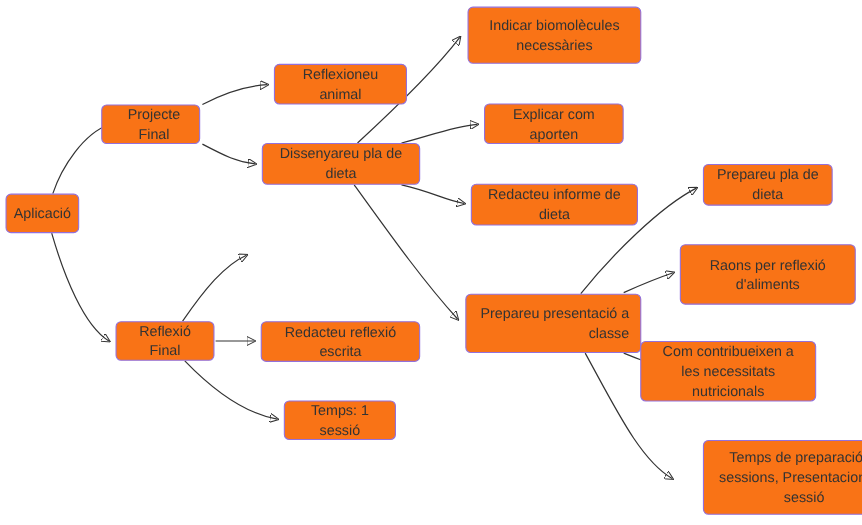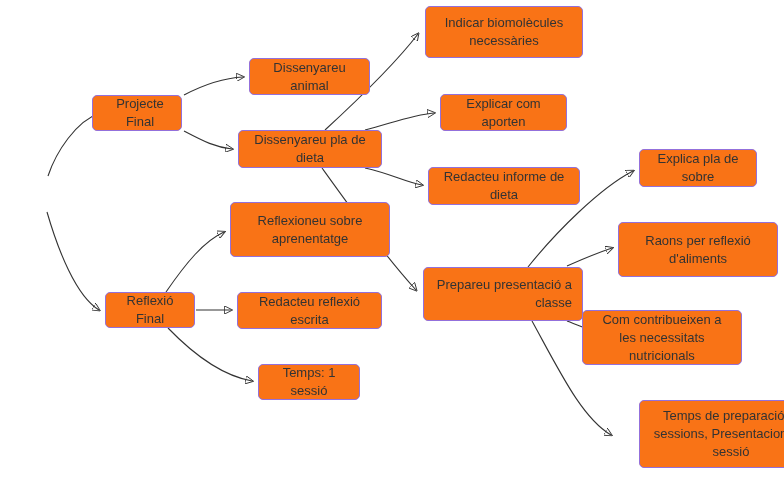--- a/index.html
+++ b/index.html
@@ -66,29 +66,29 @@
     <path marker-end="url(#arrow)" d="M322,168 C358,218 386,257 416,290"></path>
     <path marker-end="url(#arrow)" d="M166,292 C186,263 204,241 224,232"></path>
     <path marker-end="url(#arrow)" d="M196,310 L231,310"></path>
     <path marker-end="url(#arrow)" d="M168,328 C196,357 224,376 252,381"></path>
     <path marker-end="url(#arrow)" d="M528,267 C556,232 600,188 633,171"></path>
     <path marker-end="url(#arrow)" d="M567,266 C585,258 600,252 612,248"></path>
     <path marker-end="url(#arrow)" d="M567,321 C585,328 600,334 611,338"></path>
     <path marker-end="url(#arrow)" d="M532,321 C560,372 582,418 611,435"></path>
   </svg>
 
+  <div class="node n-aplicacio">Aplicació</div>
   <div class="node n-projecte-final">Projecte Final</div>
   <div class="node n-reflexio-final">Reflexió Final</div>
-  <div class="node n-seleccioneu-animal">Dissenyareu animal</div>
+  <div class="node n-seleccioneu-animal">Reflexioneu animal</div>
   <div class="node n-dissenyareu-pla">Dissenyareu pla de dieta</div>
-  <div class="node n-reflexioneu-sobre">Reflexioneu sobre aprenentatge</div>
   <div class="node n-redacteu-reflexio">Redacteu reflexió escrita</div>
   <div class="node n-temps-1-sessio">Temps: 1 sessió</div>
   <div class="node n-indicar-biomolecules">Indicar biomolècules necessàries</div>
   <div class="node n-explicar-com-aporten">Explicar com aporten</div>
   <div class="node n-redacteu-informe">Redacteu informe de dieta</div>
   <div class="node n-prepareu-presentacio">Prepareu presentació a classe</div>
-  <div class="node n-explica-pla">Explica pla de sobre</div>
+  <div class="node n-explica-pla">Prepareu pla de dieta</div>
   <div class="node n-raons-seleccio">Raons per reflexió d'aliments</div>
   <div class="node n-com-contribueixen">Com contribueixen a les necessitats nutricionals</div>
   <div class="node n-temps-preparacio">Temps de preparació: 3 sessions, Presentacions: 1 sessió</div>
 
 </div>
 
 </body></html>

